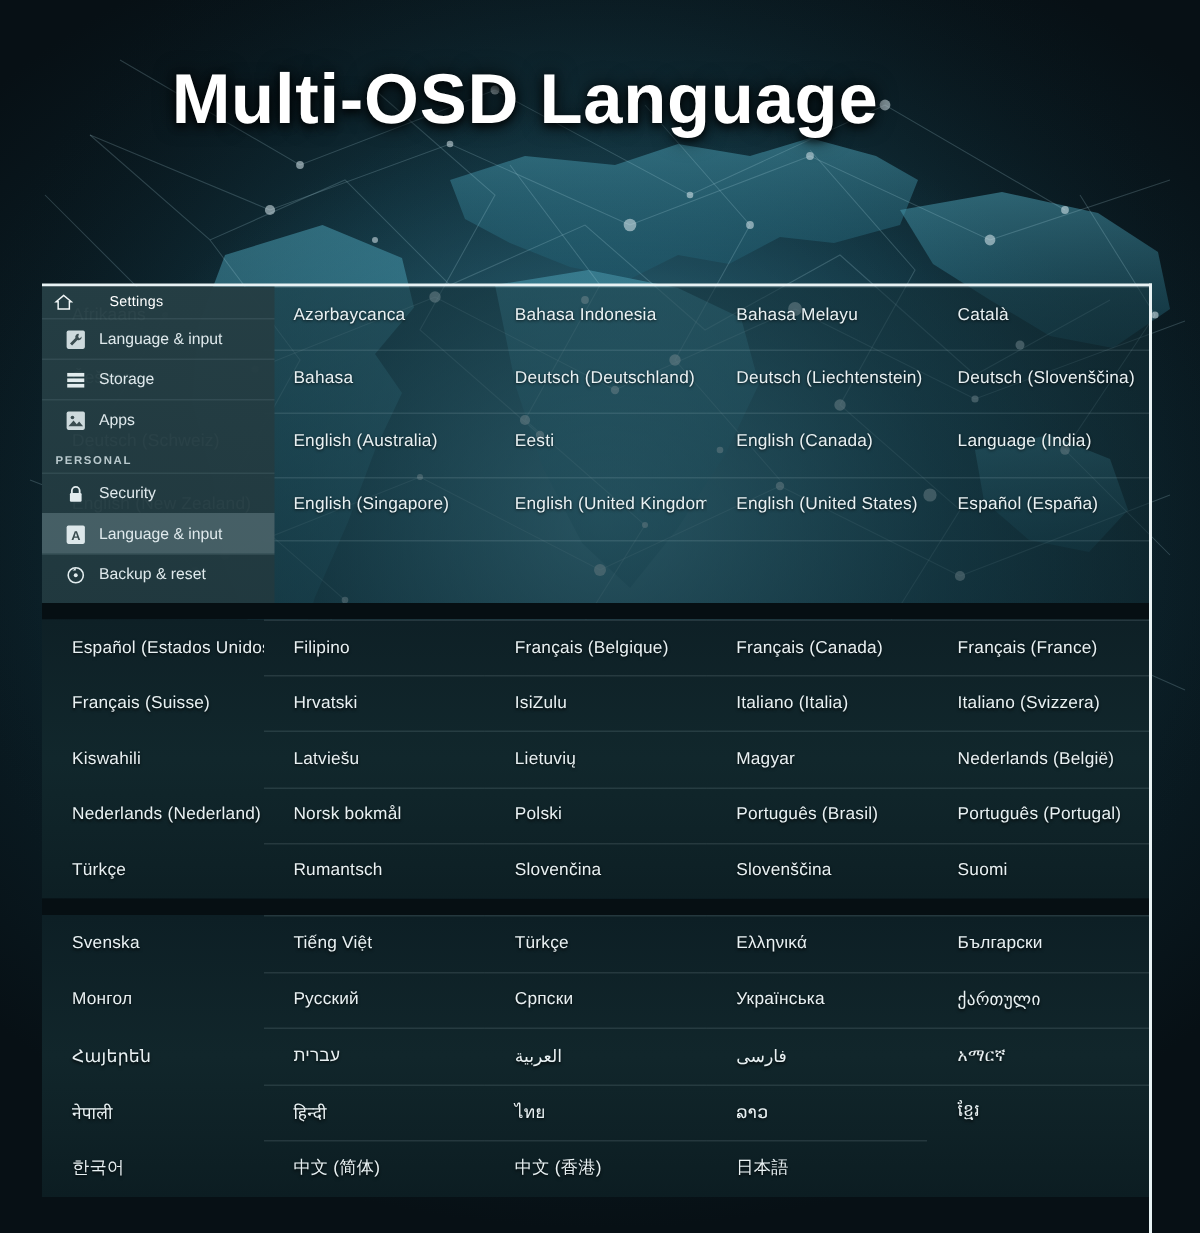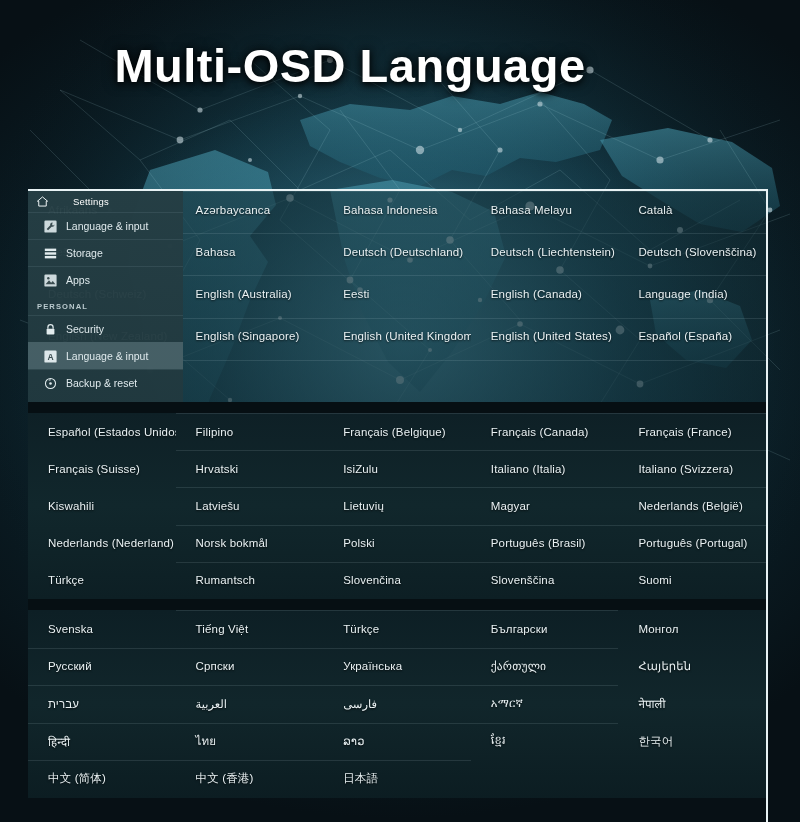--- a/index.html
+++ b/index.html
@@ -345,20 +345,21 @@
   </div>
 
   <div id="gap2"></div>
 
   <div class="block" id="block3">
     <div class="blk-shade"></div>
     <div class="grid rows5">
       <div class="cell norule">Svenska</div>
       <div class="cell">Tiếng Việt</div>
       <div class="cell">Türkçe</div>
+      <div class="cell">Ελληνικά</div>
       <div class="cell">Български</div>
 
       <div class="cell norule">Монгол</div>
       <div class="cell">Русский</div>
       <div class="cell">Српски</div>
       <div class="cell">Українська</div>
       <div class="cell">ქართული</div>
 
       <div class="cell norule">Հայերեն</div>
       <div class="cell">עברית</div>

